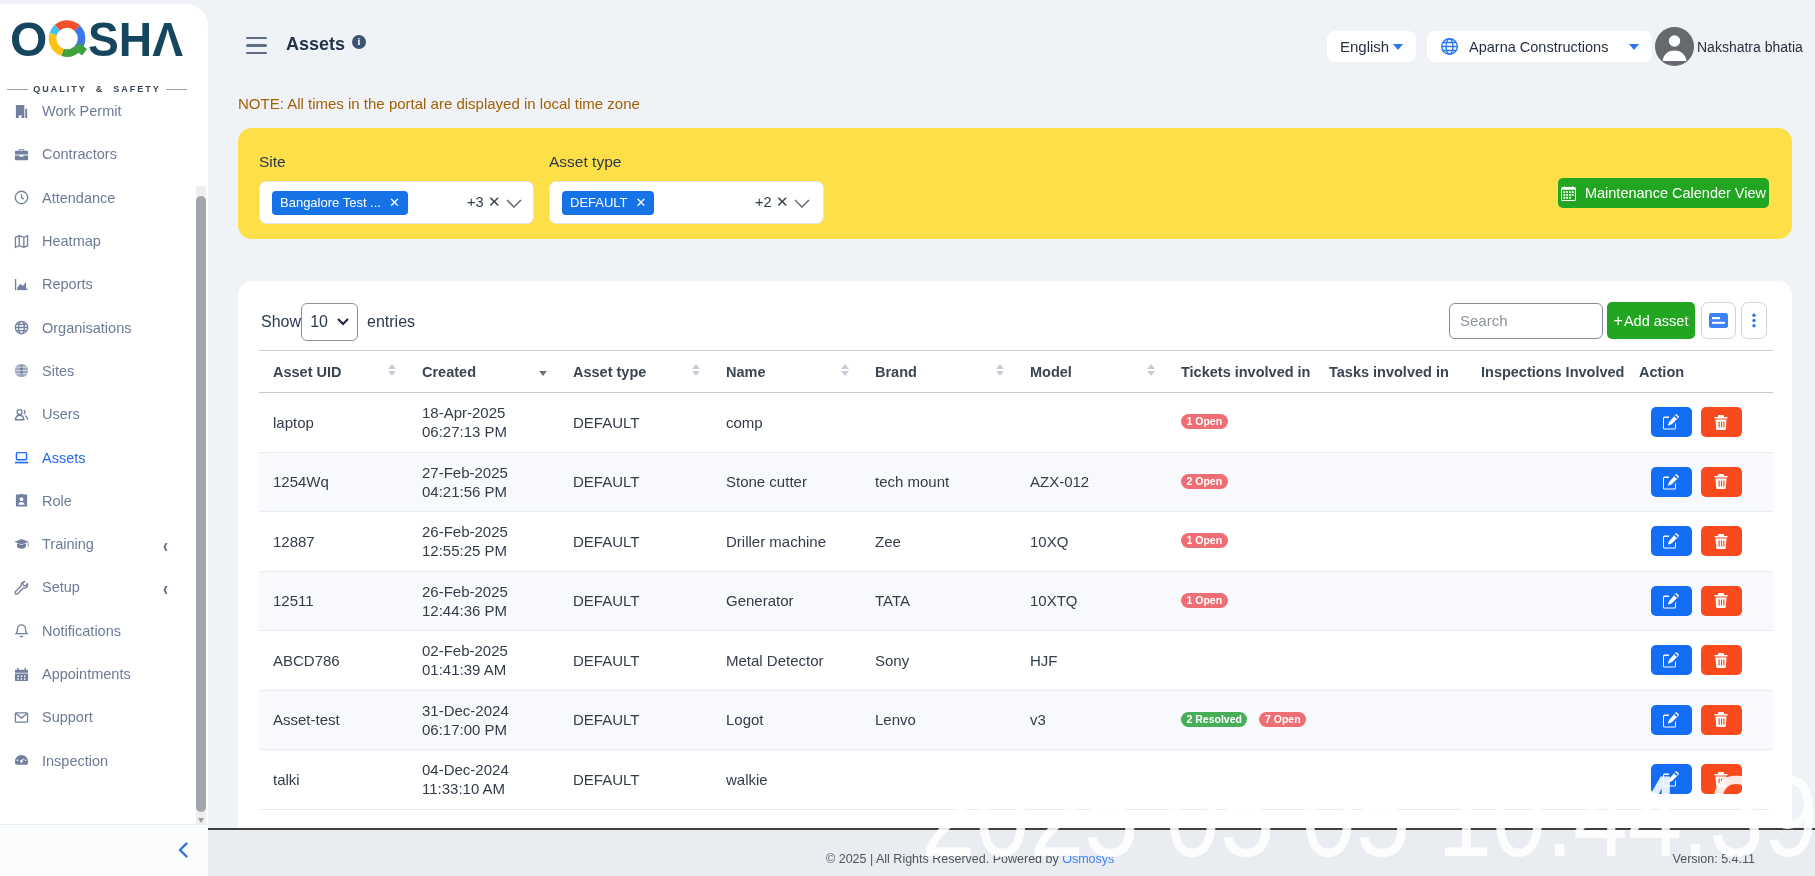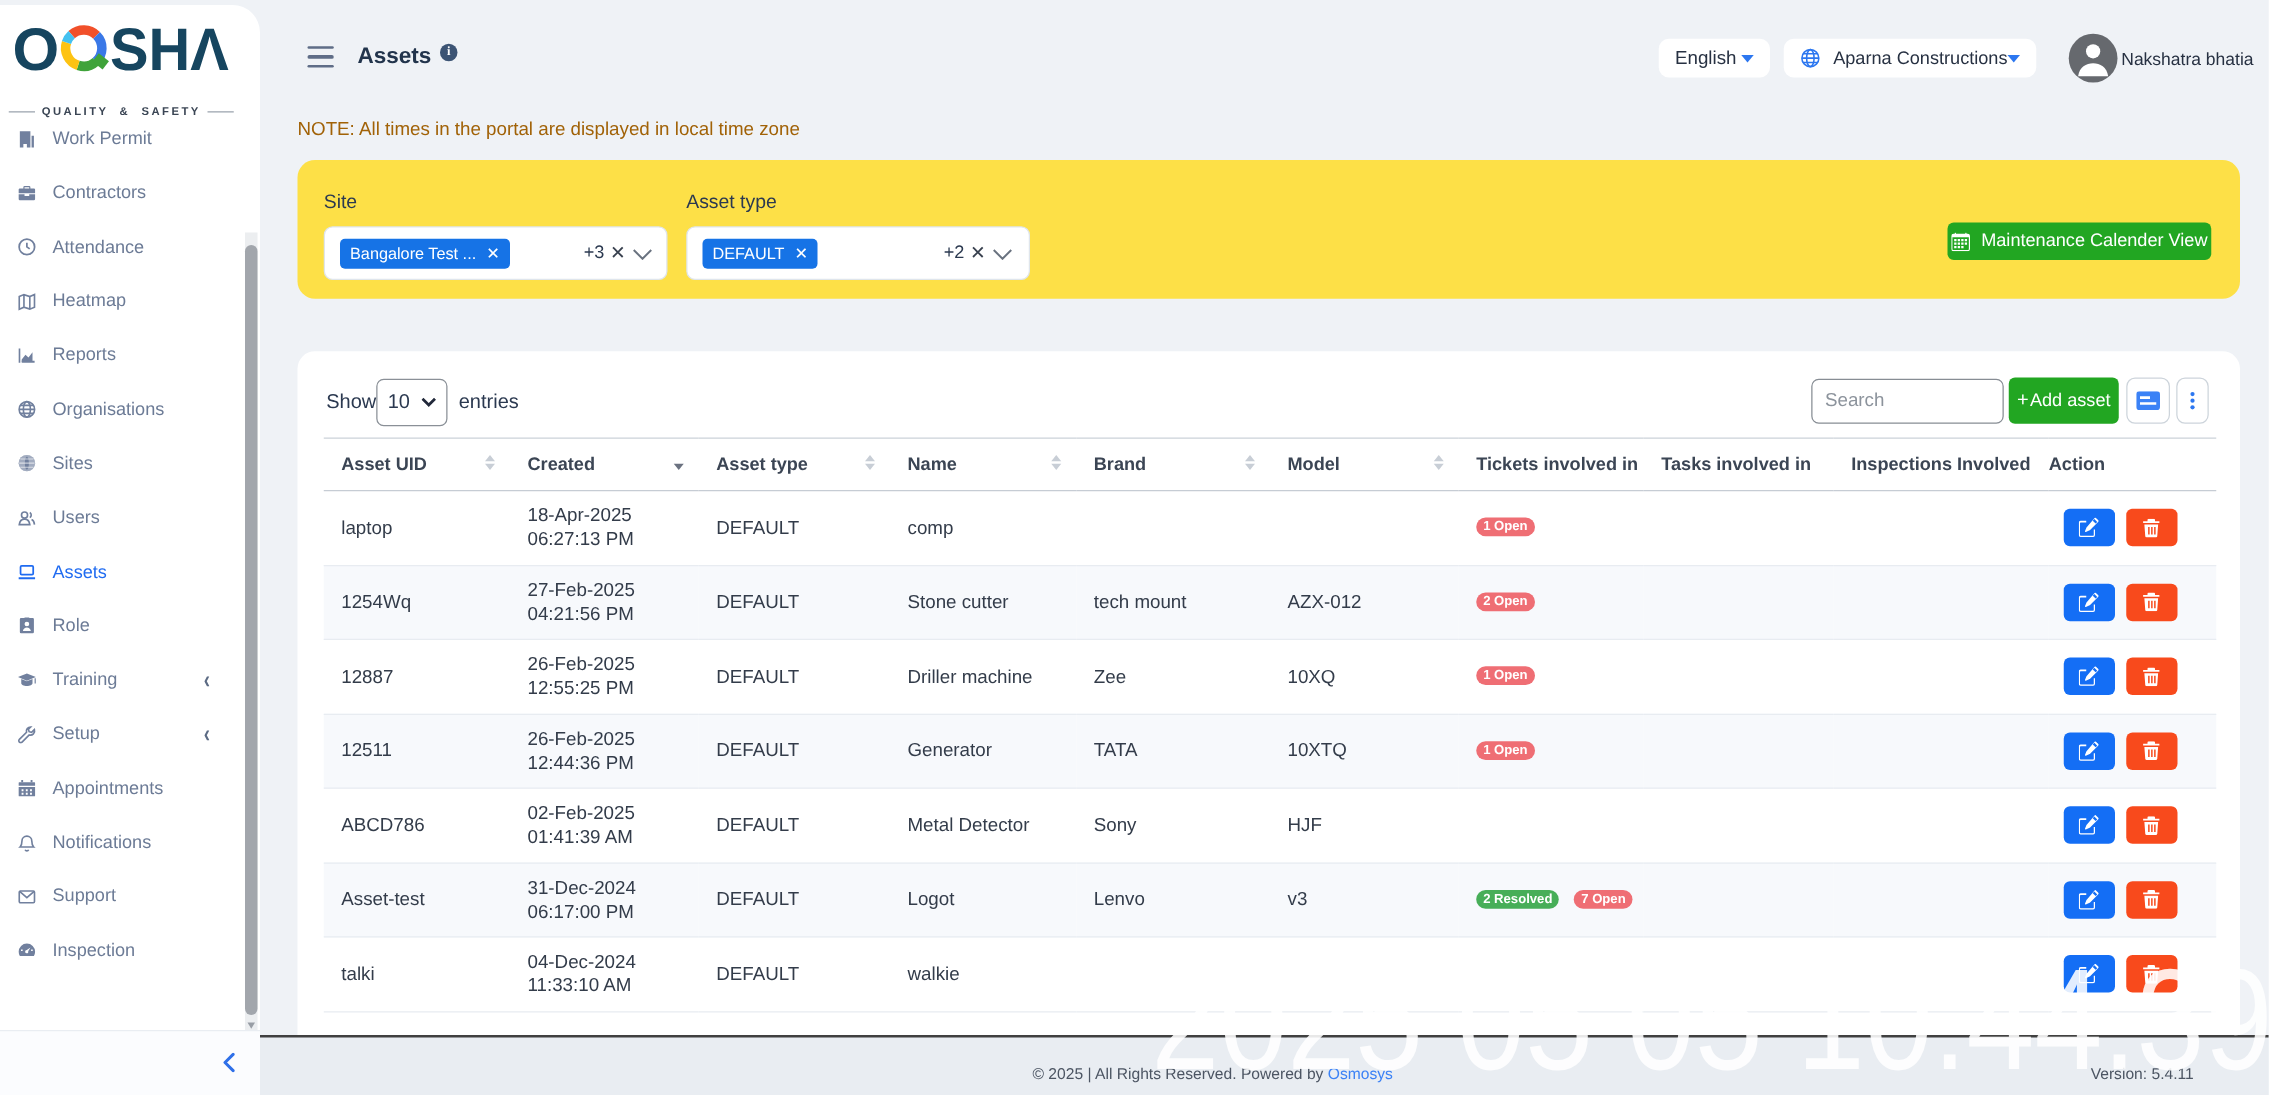--- a/index.html
+++ b/index.html
@@ -24,21 +24,21 @@
 #sbarrow { position:absolute; left:197.5px; top:814px; width:0; height:0; border-left:3.5px solid transparent; border-right:3.5px solid transparent; border-top:5px solid #999ea5; }
 
 
 #hamb { position:absolute; left:246px; top:37px; width:21px; }
 #hamb div { height:2.3px; background:#5f6d87; border-radius:2px; margin-bottom:5px; }
 #title { position:absolute; left:286px; top:34px; font-size:18px; font-weight:700; color:#22344c; }
 #info { position:absolute; left:352px; top:35px; width:14px; height:14px; border-radius:50%; background:#3c5474; color:#fff; font-size:10px; font-weight:bold; text-align:center; line-height:14px; font-family:"Liberation Serif",serif; }
 .pill { position:absolute; background:#fff; border-radius:8px; height:31px; display:flex; align-items:center; }
 #langpill { left:1327px; top:31px; width:89px; padding:0 13px; }
 #langpill .tx { font-size:15px; color:#273142; }
-#orgpill { left:1427px; top:31px; width:202px; padding:0 13px; }
+#orgpill { left:1427px; top:31px; width:225px; padding:0 13px; }
 #orgpill .tx { white-space:nowrap; font-size:14.5px; color:#273142; margin-left:10px; }
 .caret { width:0; height:0; border-left:5px solid transparent; border-right:5px solid transparent; border-top:6px solid #2c77f0; margin-left:auto; }
 #avatar { position:absolute; left:1655px; top:27px; width:39px; height:39px; border-radius:50%; background:#66696e; overflow:hidden; }
 #uname { position:absolute; left:1697px; top:39px; white-space:nowrap; font-size:14px; color:#273142; }
 #note { position:absolute; left:238px; top:95px; font-size:15px; color:#a16207; }
 
 
 #fcard { position:absolute; left:238px; top:128px; width:1554px; height:111px; background:#fde047; border-radius:14px; }
 .flabel { position:absolute; top:25px; font-size:15.5px; color:#2b3950; }
 .fselect { position:absolute; top:53px; width:275px; height:43px; border:1px solid #dfe5ec; border-radius:7px; background:#fff; display:flex; align-items:center; }
@@ -151,28 +151,28 @@
           <path d="M6 1h4v2H6z"></path>
         </svg>Role</div>
     <div class="item"><svg viewBox="0 0 16 16" fill="#71809e">
           <path d="M8 2L15.6 5 8 8 .4 5z"></path>
           <path d="M3.2 6.7v3.5c0 1.2 2.1 2.3 4.8 2.3s4.8-1.1 4.8-2.3V6.7L8 8.6z"></path>
           <path d="M14.6 6v4.5h1V6z"></path>
         </svg>Training<span class="cv">‹</span></div>
     <div class="item"><svg viewBox="0 0 16 16" fill="none" stroke="#71809e" stroke-width="1.4">
           <path d="M11.2 1.7a3.6 3.6 0 0 0-3.5 4.5L1.6 12.3a1.6 1.6 0 1 0 2.3 2.3l6.1-6.1a3.6 3.6 0 0 0 4.4-4.6L12 6.3l-2.1-.6-.6-2.1z"></path>
         </svg>Setup<span class="cv">‹</span></div>
+    <div class="item"><svg viewBox="0 0 16 16" fill="none" stroke="#71809e" stroke-width="1.4">
+          <path d="M8 2a4.2 4.2 0 0 1 4.2 4.2c0 3 .9 4.4 1.6 5.1H2.2c.7-.7 1.6-2.1 1.6-5.1A4.2 4.2 0 0 1 8 2z"></path>
+          <path d="M6.5 13.6a1.6 1.6 0 0 0 3 0"></path>
+        </svg>Notifications</div>
     <div class="item"><svg viewBox="0 0 16 16" fill="#71809e">
           <path d="M4 1v2M12 1v2" stroke="#71809e" stroke-width="1.6"></path>
           <path d="M1.5 3h13a.5.5 0 0 1 .5.5V6H1V3.5a.5.5 0 0 1 .5-.5zM1 7h14v7.5a.5.5 0 0 1-.5.5h-13a.5.5 0 0 1-.5-.5zm2.5 2v1.6h1.6V9zm3.6 0v1.6h1.6V9zm3.6 0v1.6h1.6V9zM3.5 12v1.6h1.6V12zm3.6 0v1.6h1.6V12zm3.6 0v1.6h1.6V12z" fill-rule="evenodd"></path>
         </svg>Appointments</div>
-    <div class="item"><svg viewBox="0 0 16 16" fill="none" stroke="#71809e" stroke-width="1.4">
-          <path d="M8 2a4.2 4.2 0 0 1 4.2 4.2c0 3 .9 4.4 1.6 5.1H2.2c.7-.7 1.6-2.1 1.6-5.1A4.2 4.2 0 0 1 8 2z"></path>
-          <path d="M6.5 13.6a1.6 1.6 0 0 0 3 0"></path>
-        </svg>Notifications</div>
     <div class="item"><svg viewBox="0 0 16 16" fill="none" stroke="#71809e" stroke-width="1.4">
           <rect x="1.5" y="3" width="13" height="10" rx="1"></rect>
           <path d="M1.8 3.4L8 8.6l6.2-5.2"></path>
         </svg>Support</div>
     <div class="item"><svg viewBox="0 0 16 16" fill="#71809e">
           <path d="M8 2a7 7 0 0 1 7 7 6.9 6.9 0 0 1-1 3.6H2A6.9 6.9 0 0 1 1 9a7 7 0 0 1 7-7zm0 8.3a1.2 1.2 0 0 0 1.1-1.7l2-3.2-3.2 2A1.2 1.2 0 1 0 8 10.3zM3 8.4h1.4V7H3zm8.6 0H13V7h-1.4z" fill-rule="evenodd"></path>
         </svg>Inspection</div>
   </nav>
   <div id="sbtrack"></div>
     <div id="sbthumb"></div>

